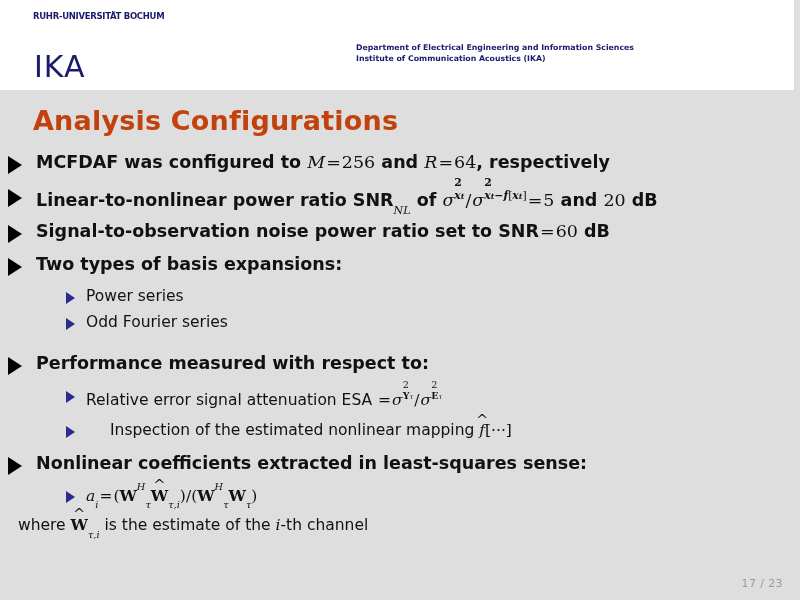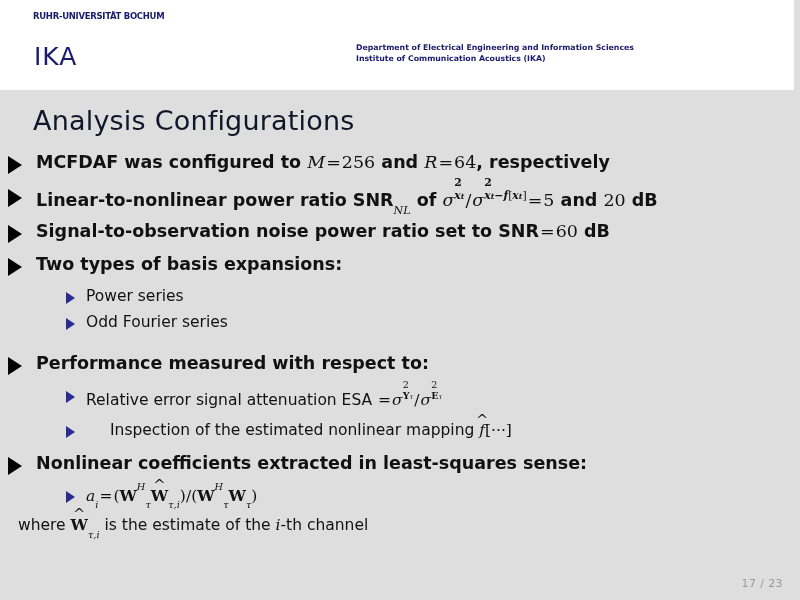--- a/index.html
+++ b/index.html
@@ -32,23 +32,23 @@
     font-family: "DejaVu Sans", sans-serif;
     font-size: 8.5px;
     font-weight: bold;
     letter-spacing: -0.3px;
     color: #1b1b6e;
     white-space: nowrap;
   }
   .ika-logo {
     position: absolute;
     left: 34px;
-    top: 44px;
-    font-family: "DejaVu Sans", sans-serif;
-    font-size: 25px;
+    top: 52px;
+    font-family: "DejaVu Sans", sans-serif;
+    font-size: 30px;
     font-weight: normal;
     color: #1b1b6e;
     letter-spacing: 1px;
     line-height: 1;
     text-align: right;
   }
   .dept {
     position: absolute;
     left: 356px;
     top: 42px;
@@ -90,22 +90,22 @@
     width: 800px;
     height: 510px;
     background: #dedede;
   }
   .slide-title {
     position: absolute;
     left: 33px;
     top: 15px;
     font-family: "DejaVu Sans", sans-serif;
     font-size: 27px;
-    font-weight: normal;
-    color: #0f172a;
+    font-weight: bold;
+    color: #c2410c;
     letter-spacing: 0.2px;
     white-space: nowrap;
   }
 
   .content {
     position: absolute;
     left: 0;
     top: 63px;
     width: 800px;
   }

